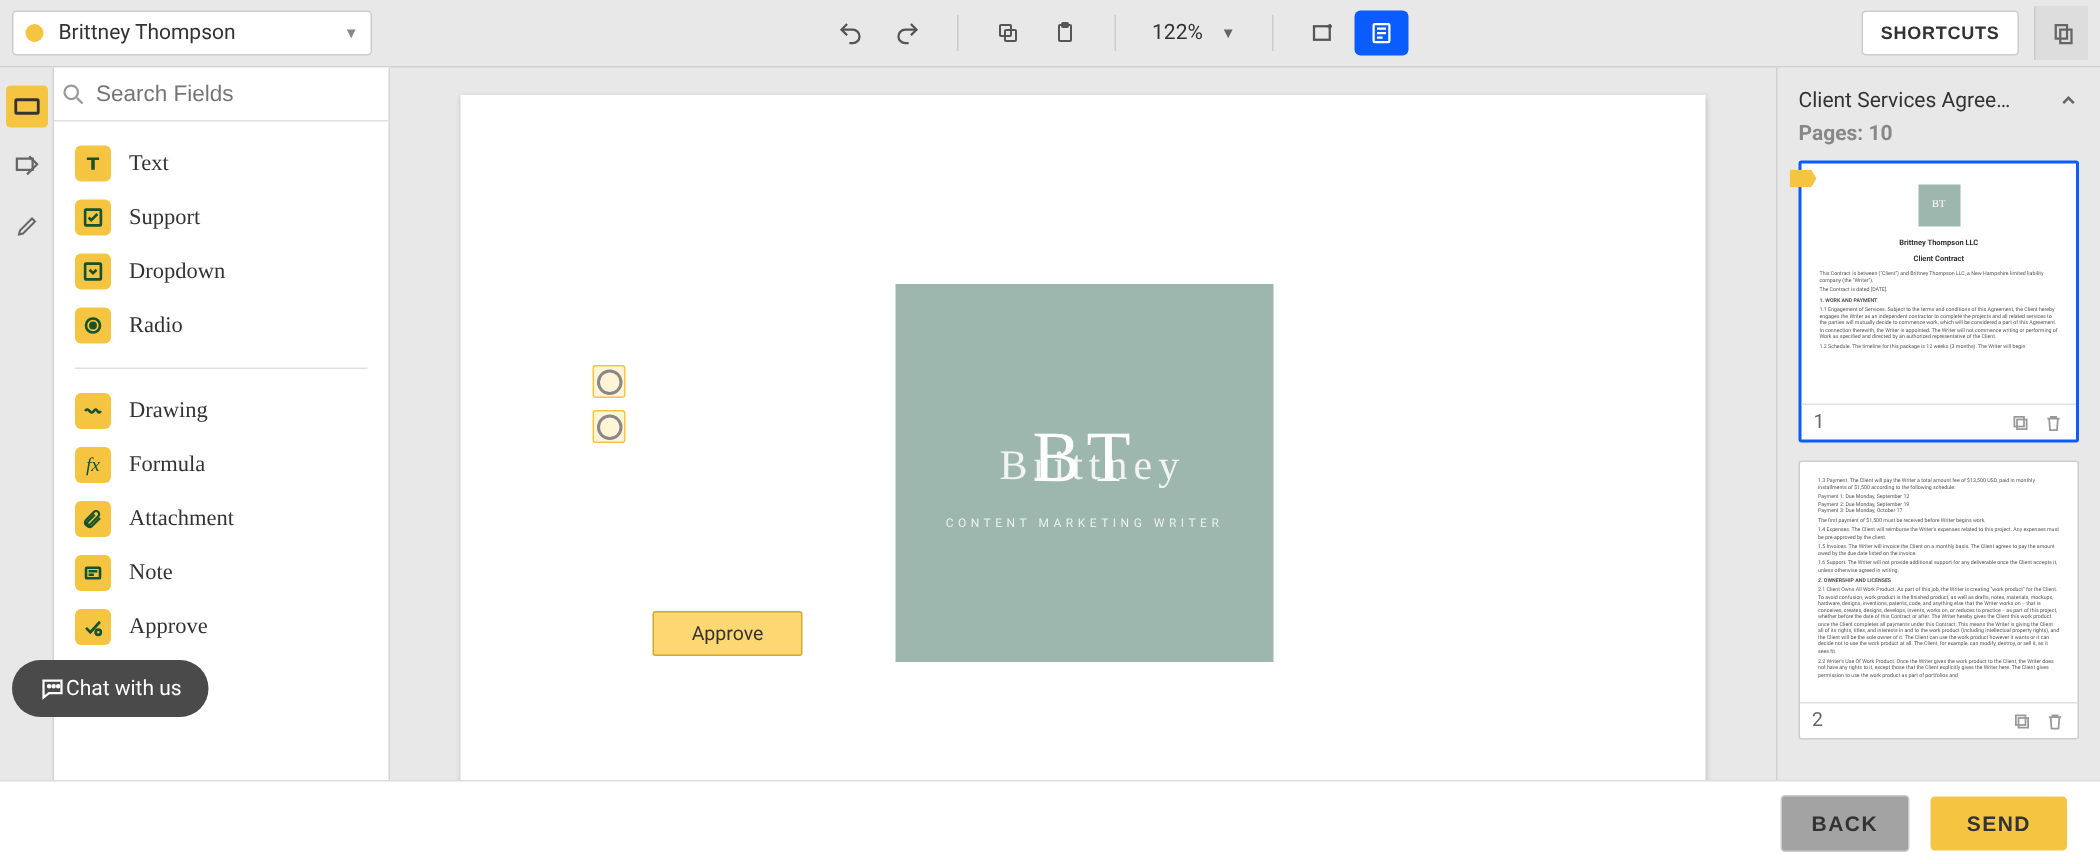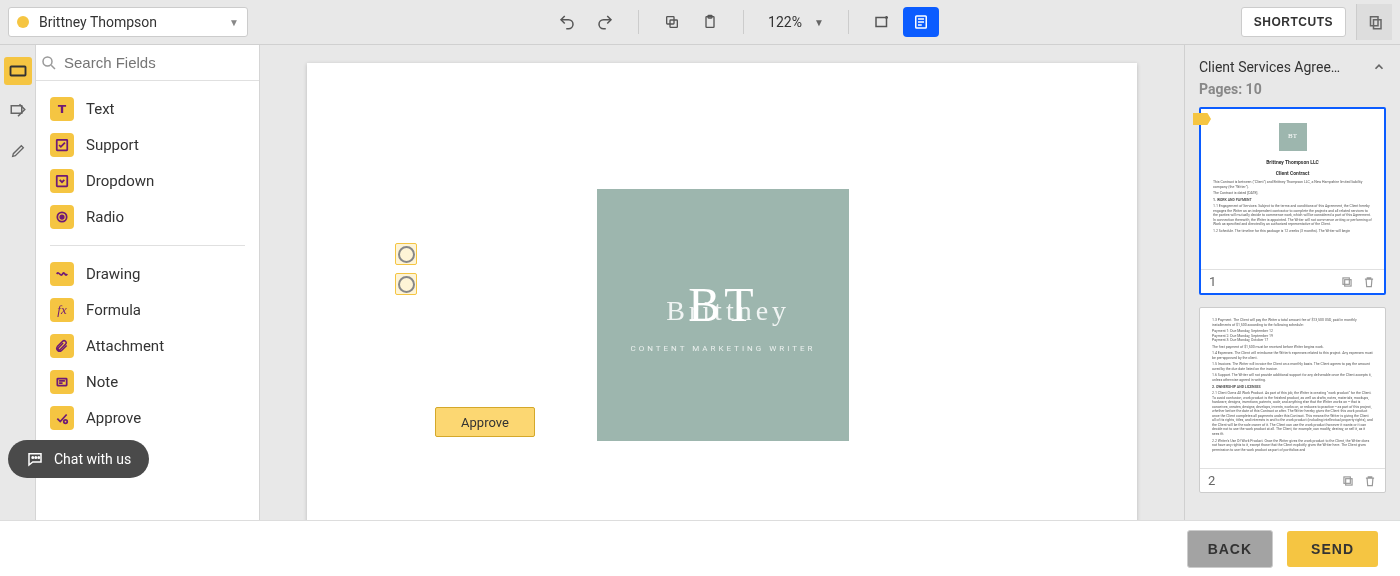--- a/index.html
+++ b/index.html
@@ -29,22 +29,22 @@
 .rail-btn { width: 28px; height: 28px; display: flex; align-items: center; justify-content: center; color: #666; cursor: pointer; border-radius: 3px; }
 .rail-btn.active { background: #f5c542; color: #333; }
 
 .fields-panel { width: 224px; background: #fff; display: flex; flex-direction: column; border-right: 1px solid #d5d5d5; }
 .search-wrap { height: 36px; border-bottom: 1px solid #e0e0e0; display: flex; align-items: center; padding: 0 8px 0 4px; }
 .search-icon { color: #999; margin-right: 6px; }
 .search-input { flex: 1; border: none; outline: none; font-size: 15px; color: #333; background: transparent; }
 .search-clear { color: #888; cursor: pointer; font-size: 16px; }
 .fields-list { flex: 1; overflow-y: auto; padding: 10px 14px; }
 .field-item { display: flex; align-items: center; height: 36px; cursor: pointer; gap: 12px; }
-.field-icon { width: 24px; height: 24px; background: #f5c542; border-radius: 4px; display: flex; align-items: center; justify-content: center; color: #701a75; }
-.field-label { font-size: 15px; color: #333; }
+.field-icon { width: 24px; height: 24px; background: #f5c542; border-radius: 4px; display: flex; align-items: center; justify-content: center; color: #14532d; }
+.field-label { font-size: 15px; color: #333; font-family: Liberation Serif, serif; }
 .field-sep { height: 1px; background: #e0e0e0; margin: 10px 0; }
 
 
 .canvas-area { flex: 1; background: #e8e8e8; overflow: auto; position: relative; display: flex; justify-content: center; padding: 18px 0; }
 .page { width: 830px; height: 1000px; background: #fff; box-shadow: 0 1px 4px rgba(0,0,0,0.2); position: relative; }
 .logo-block { position: absolute; left: 290px; top: 126px; width: 252px; height: 252px; background: #9db6ae; display: flex; flex-direction: column; align-items: center; justify-content: center; color: #fff; }
 .logo-bt { font-family: Georgia, serif; font-size: 48px; letter-spacing: 4px; position: relative; }
 .logo-script { font-family: cursive; font-size: 28px; position: absolute; top: 18px; left: -22px; color: rgba(255,255,255,0.85); }
 .logo-sub { font-size: 8px; letter-spacing: 3px; margin-top: 12px; opacity: 0.8; }
 .radio-field { position: absolute; width: 22px; height: 22px; background: #fef4d6; border: 1px solid #f5c542; border-radius: 2px; display: flex; align-items: center; justify-content: center; }
@@ -70,21 +70,21 @@
 .thumb-act { color: #999; cursor: pointer; font-size: 14px; }
 .thumb-text { text-align: center; font-size: 5px; margin-bottom: 4px; color: #333; }
 .thumb-para { font-size: 3.5px; text-align: left; margin: 2px 4px; color: #555; }
 
 
 .footer { height: 56px; background: #fff; border-top: 1px solid #ddd; display: flex; align-items: center; justify-content: flex-end; padding: 0 22px; gap: 14px; }
 .btn-back { background: #a3a3a3; border: 1px solid #ccc; border-radius: 3px; padding: 10px 20px; font-size: 14px; letter-spacing: 1px; cursor: pointer; font-weight: 600; color: #333; }
 .btn-send { background: #f5c542; border: none; border-radius: 3px; padding: 10px 24px; font-size: 14px; letter-spacing: 1px; cursor: pointer; font-weight: 600; color: #333; }
 
 
-.chat { position: absolute; left: 8px; bottom: 98px; background: #4a4a4a; color: #fff; border-radius: 24px; padding: 10px 18px; display: flex; align-items: center; gap: 10px; font-size: 14px; cursor: pointer; }
+.chat { position: absolute; left: 8px; bottom: 98px; background: #4a4a4a; color: #fff; border-radius: 24px; padding: 10px 18px; display: flex; align-items: center; font-size: 14px; cursor: pointer; }
 .chat-icon { width: 18px; height: 18px; }
 
 svg { display: block; }
 </style>
 </head>
 <body>
 
 <div class="topbar">
   <div class="signer-select">
     <span class="signer-dot"></span>

